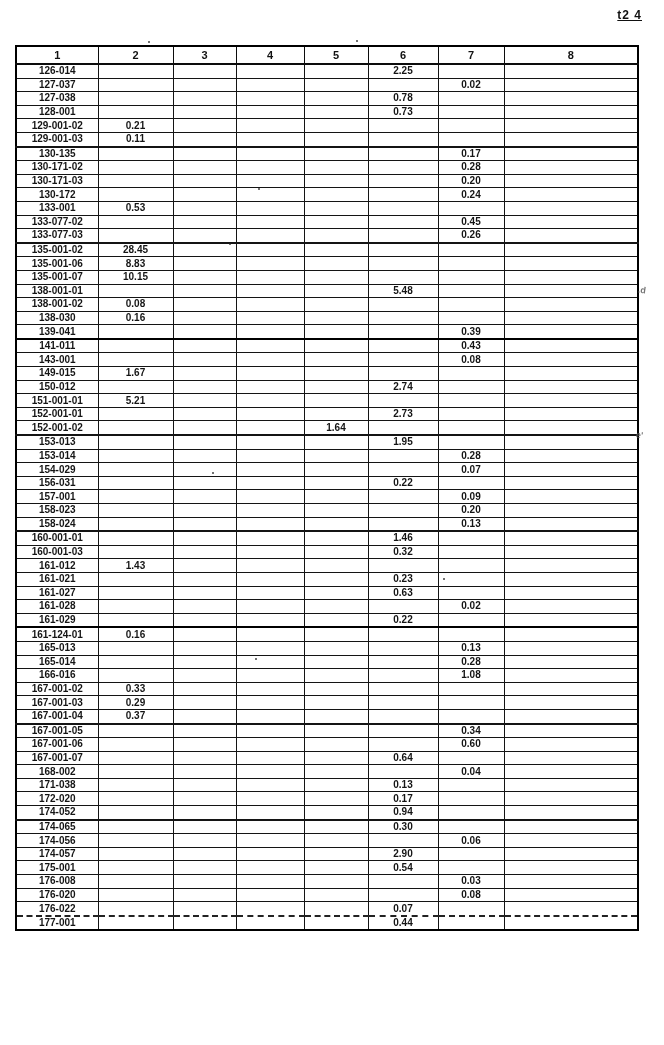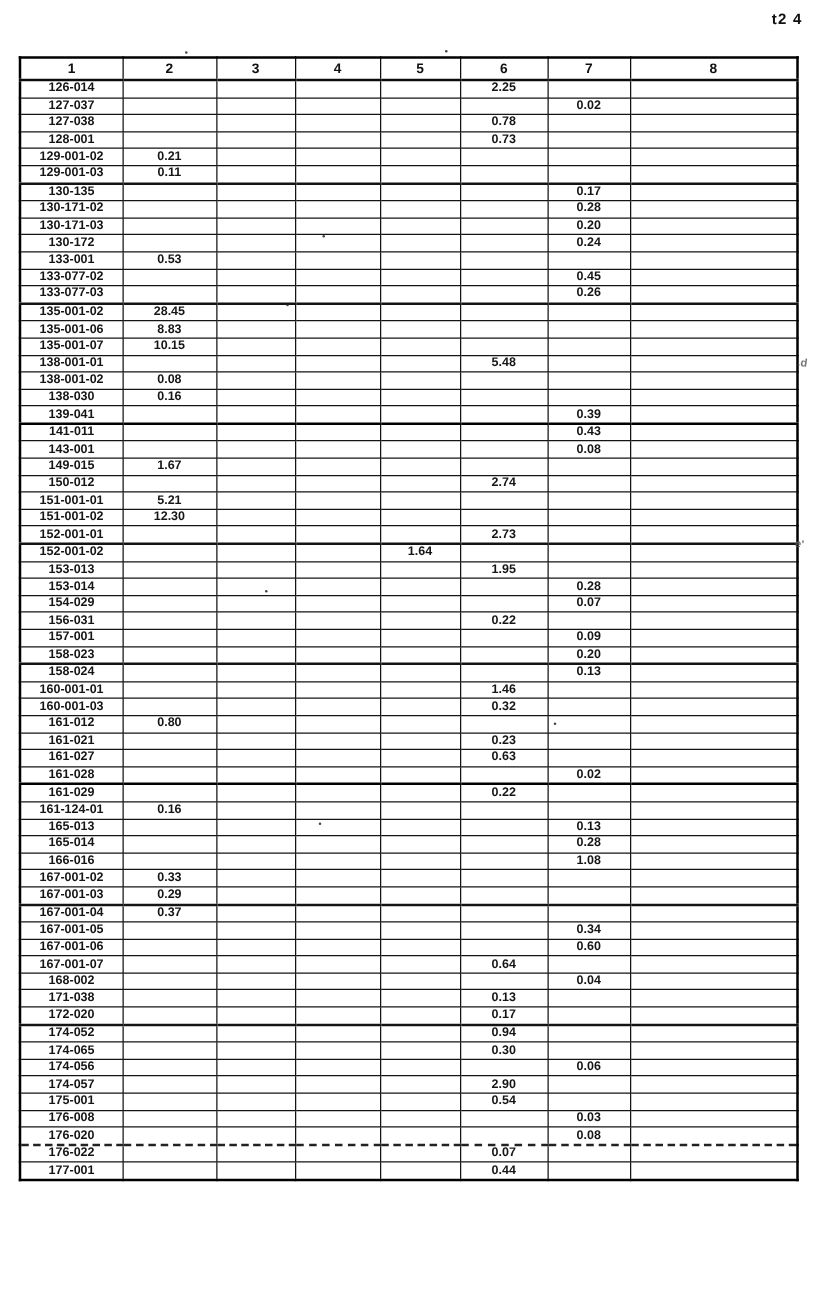--- a/index.html
+++ b/index.html
@@ -5,21 +5,21 @@
   html,body{margin:0;padding:0;}
   body{
     width:664px;height:1045px;position:relative;
     background:#ffffff;
     font-family:"Liberation Sans", sans-serif;
     color:#161616;
     overflow:hidden;
   }
   .corner-label{
     position:absolute;top:8px;right:22px;
-    font-size:12px;font-weight:700;letter-spacing:1px;color:#111;
+    font-size:12px;font-weight:700;letter-spacing:1px;color:#111;text-decoration:underline;
   }
   .margin-mark{
     position:absolute;font-size:9px;font-weight:700;color:#555;
     transform:rotate(8deg);opacity:.8;
   }
   .margin-mark.m1{left:638px;top:285px;}
   .margin-mark.m2{left:636px;top:430px;}
   table.scan-table{
     position:absolute;left:15px;top:45px;width:622px;
     border-collapse:collapse;table-layout:fixed;
@@ -323,30 +323,20 @@
         <td>151-001-01</td>
         <td>5.21</td>
         <td></td>
         <td></td>
         <td></td>
         <td></td>
         <td></td>
         <td></td>
       </tr>
       <tr>
-        <td>151-001-02</td>
-        <td>12.30</td>
-        <td></td>
-        <td></td>
-        <td></td>
-        <td></td>
-        <td></td>
-        <td></td>
-      </tr>
-      <tr>
         <td>152-001-01</td>
         <td></td>
         <td></td>
         <td></td>
         <td></td>
         <td>2.73</td>
         <td></td>
         <td></td>
       </tr>
       <tr>
@@ -444,21 +434,21 @@
         <td></td>
         <td></td>
         <td></td>
         <td></td>
         <td>0.32</td>
         <td></td>
         <td></td>
       </tr>
       <tr>
         <td>161-012</td>
-        <td>0.80</td>
+        <td>1.43</td>
         <td></td>
         <td></td>
         <td></td>
         <td></td>
         <td></td>
         <td></td>
       </tr>
       <tr>
         <td>161-021</td>
         <td></td>

